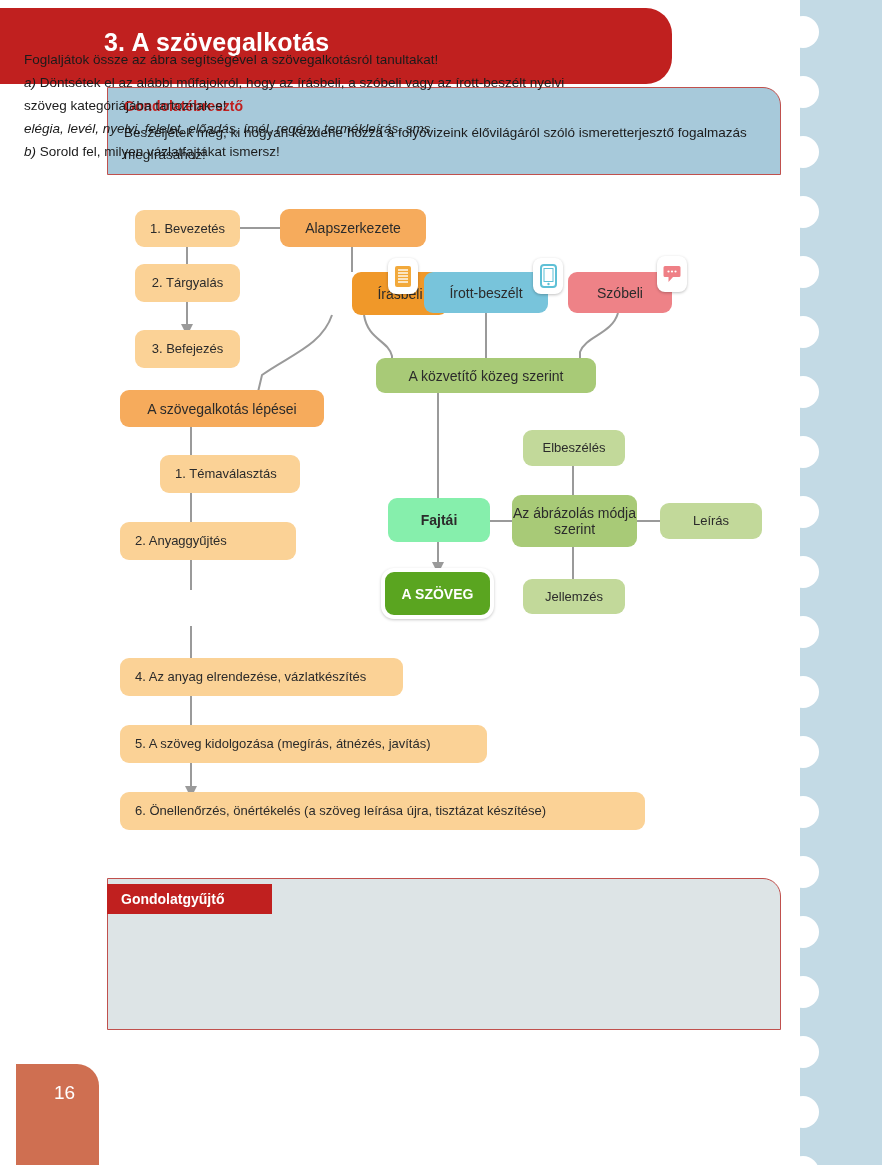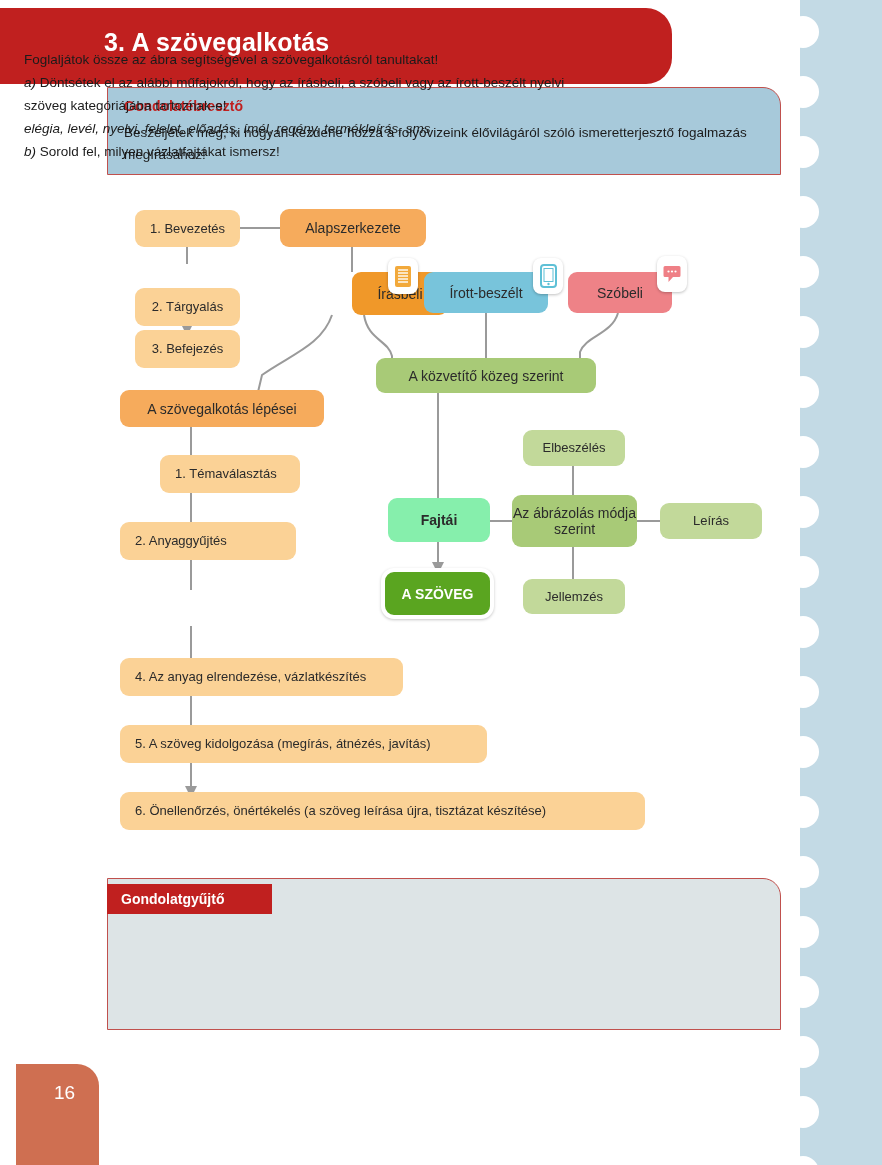--- a/index.html
+++ b/index.html
@@ -203,21 +203,21 @@
         <line x1="191" y1="427" x2="191" y2="455"></line>
         <line x1="191" y1="493" x2="191" y2="522"></line>
         <line x1="191" y1="560" x2="191" y2="590"></line>
         <line x1="191" y1="626" x2="191" y2="658"></line>
         <line x1="191" y1="696" x2="191" y2="725"></line>
         <line x1="191" y1="763" x2="191" y2="792" marker-end="url(#arrowhead)"></line>
       </g>
     </svg>
 
     <div class="node orange-light center" style="left:135px;top:210px;width:105px;height:37px;">1. Bevezetés</div>
-    <div class="node orange-light center" style="left:135px;top:264px;width:105px;height:38px;margin-top:24px;">2. Tárgyalás</div>
+    <div class="node orange-light center" style="left:135px;top:264px;width:105px;height:38px;">2. Tárgyalás</div>
     <div class="node orange-light center" style="left:135px;top:330px;width:105px;height:38px;">3. Befejezés</div>
 
     <div class="node orange-mid center" style="left:280px;top:209px;width:146px;height:38px;font-size:14px;">Alapszerkezete</div>
 
     <div class="node orange-deep center" style="left:304px;top:272px;width:96px;height:43px;font-size:14px;">Írásbeli</div>
     <div class="badge" style="left:388px;top:258px;">
       <svg width="18" height="23" viewBox="0 0 18 23">
         <rect x="1" y="1" width="16" height="21" rx="2" fill="#f2a93b"></rect>
         <g stroke="#ffffff" stroke-width="1.4">
           <line x1="4" y1="5" x2="14" y2="5"></line>

